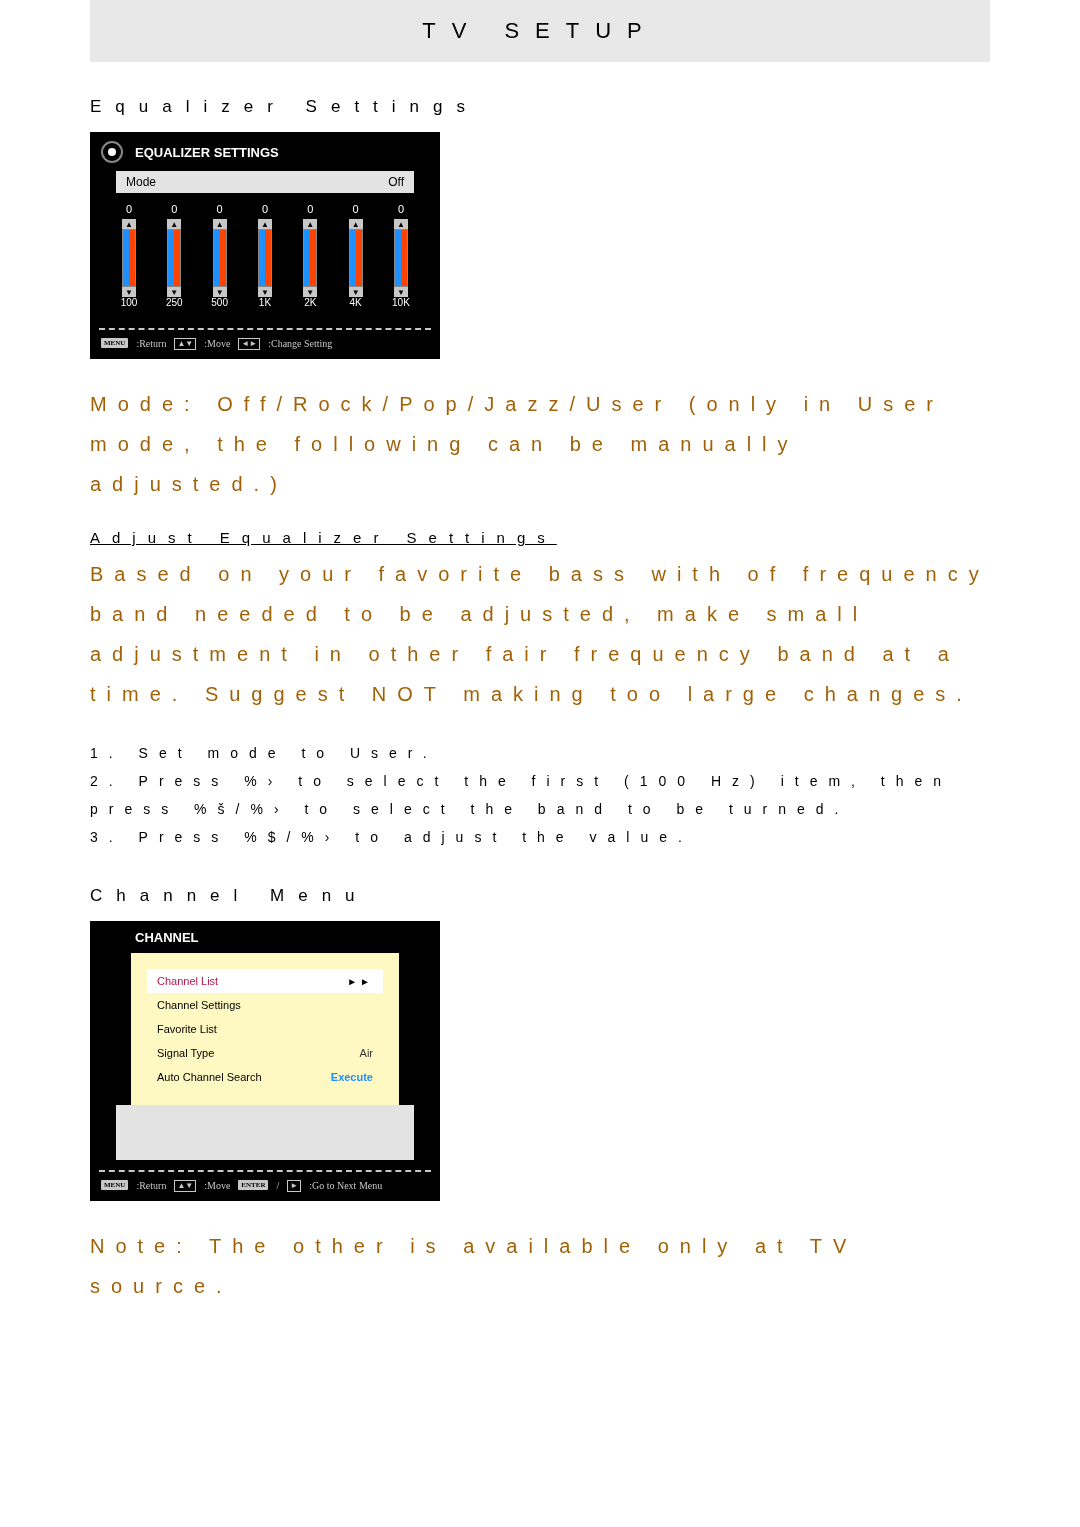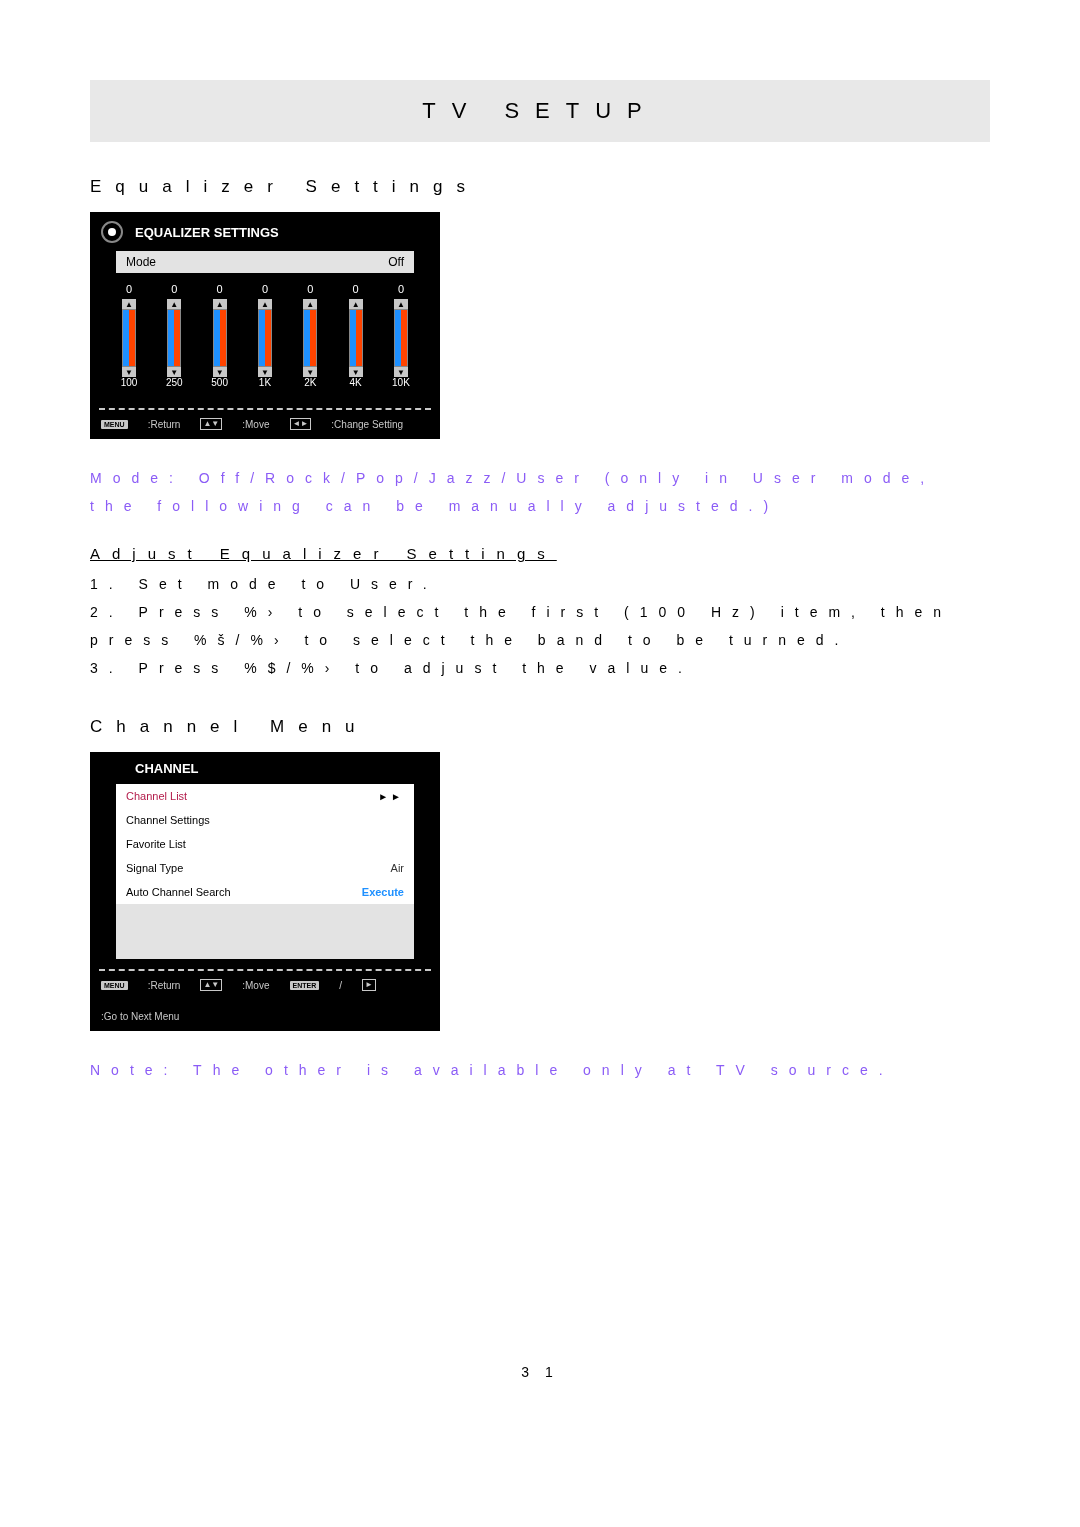--- a/index.html
+++ b/index.html
@@ -7,21 +7,20 @@
       font-family: Arial, sans-serif;
       background: #fff;
       width: 1080px;
       padding: 0;
     }
     .page { padding: 0 90px 40px 90px; }
     .title-bar {
       background: #e8e8e8;
       text-align: center;
       padding: 18px 0;
-      margin-top: 80px;
       margin-bottom: 35px;
     }
     .title-bar-text {
       letter-spacing: 16px;
       font-size: 22px;
       color: #000;
       font-weight: 400;
     }
     .section-heading {
       font-size: 17px;
@@ -107,64 +106,65 @@
     }
     .panel-dashes {
       border-top: 2px dashed #c8c8c8;
       margin: 0 8px;
     }
     .panel-footer {
       color: #c8c8c8;
       font-size: 10px;
       padding: 8px 10px;
       display: flex;
-      align-items: center;
-      gap: 20px;
+      align-items: flex-start;
+      gap: 8px;
       flex-wrap: wrap;
+      font-family: Liberation Serif, serif;
     }
     .key-badge {
       background: #c8c8c8;
       color: #000;
       font-size: 7px;
       padding: 1px 3px;
       border-radius: 1px;
       font-weight: bold;
     }
     .key-arrows {
       display: inline-block;
       border: 1px solid #c8c8c8;
       font-size: 8px;
       padding: 0 2px;
       line-height: 10px;
     }
     .body-text {
-      font-size: 14px;
+      font-size: 20px;
       letter-spacing: 11px;
       line-height: 2.0;
       margin-bottom: 25px;
-      color: #8b5cf6;
+      color: #a16207;
     }
     .sub-heading {
       font-size: 15px;
       letter-spacing: 12px;
       margin-bottom: 8px;
       color: #000;
       text-decoration: underline;
     }
     .instructions {
       font-size: 14px;
       letter-spacing: 11px;
       line-height: 2.0;
       margin-bottom: 35px;
       color: #000;
     }
     .channel-body {
-      background: #ffffff;
-      margin: 0 25px;
-      padding: 0;
+      background: #fef9c3;
+      margin: 0 40px;
+      padding: 16px;
     }
     .channel-row {
       display: flex;
       justify-content: space-between;
       align-items: center;
       padding: 6px 10px;
       font-size: 11px;
       color: #000;
     }
     .channel-row.selected {
@@ -264,20 +264,21 @@
       <span class="key-arrows">▲▼</span>
       <span>:Move</span>
       <span class="key-arrows">◄►</span>
       <span>:Change Setting</span>
     </div>
   </div>
 
   <div class="body-text">Mode: Off/Rock/Pop/Jazz/User (only in User mode, the following can be manually adjusted.)</div>
 
   <div class="sub-heading">Adjust Equalizer Settings</div>
+  <div class="body-text">Based on your favorite bass with of frequency band needed to be adjusted, make small adjustment in other fair frequency band at a time. Suggest NOT making too large changes.</div>
   <div class="instructions" id="adjust-steps">
       <div>1. Set mode to User.</div>
       <div>2. Press %› to select the first (100 Hz) item, then press %š/%› to select the band to be turned.</div>
       <div>3. Press %$/%› to adjust the value.</div>
     </div>
 
   <div class="section-heading">Channel Menu</div>
 
   <div class="panel">
     <div class="panel-header">

